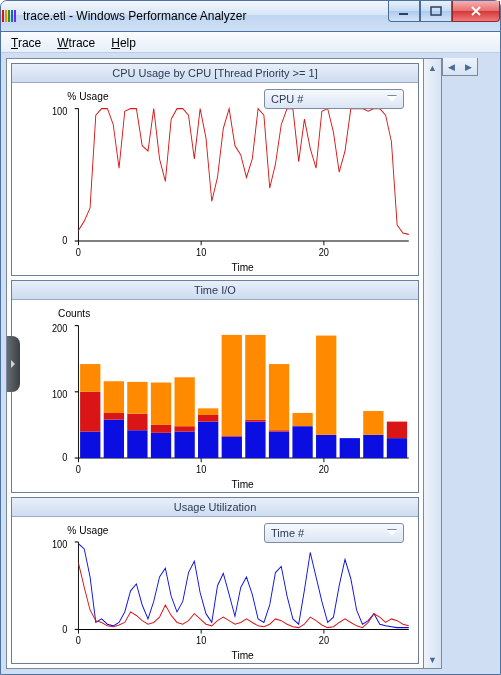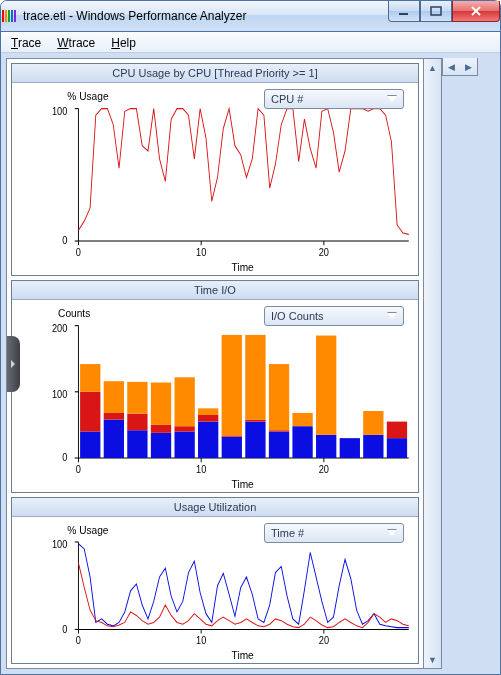--- a/index.html
+++ b/index.html
@@ -181,24 +181,20 @@
                   <rect x="355.1" width="22.0" y="129.4" height="0.0" fill="#d91515"></rect>
                   <rect x="355.1" width="22.0" y="129.4" height="0.0" fill="#ff8a00"></rect>
                   <rect x="380.6" width="22.0" y="126.3" height="21.7" fill="#0a0ee0"></rect>
                   <rect x="380.6" width="22.0" y="126.3" height="0.0" fill="#d91515"></rect>
                   <rect x="380.6" width="22.0" y="104.0" height="22.3" fill="#ff8a00"></rect>
                   <rect x="406.2" width="22.0" y="129.4" height="18.6" fill="#0a0ee0"></rect>
                   <rect x="406.2" width="22.0" y="113.9" height="15.5" fill="#d91515"></rect>
                   <rect x="406.2" width="22.0" y="113.9" height="0.0" fill="#ff8a00"></rect>
                 </g>
             </svg>
-            <div class="legend-dd">
-              <span>I/O Counts</span>
-                <span class="arrow"></span>
-            </div>
           </div>
         </div>
 
         <div class="panel" style="flex:0.78">
           <div class="panel-title">Usage Utilization</div>
           <div class="panel-body">
             <svg class="plot-svg" viewBox="0 0 440 140" preserveAspectRatio="none">
               <text x="60" y="16" font-size="11" fill="#000">% Usage</text>
               <line x1="72" y1="24" x2="72" y2="108" stroke="#000"></line>
               <line x1="72" y1="108" x2="430" y2="108" stroke="#000"></line>

